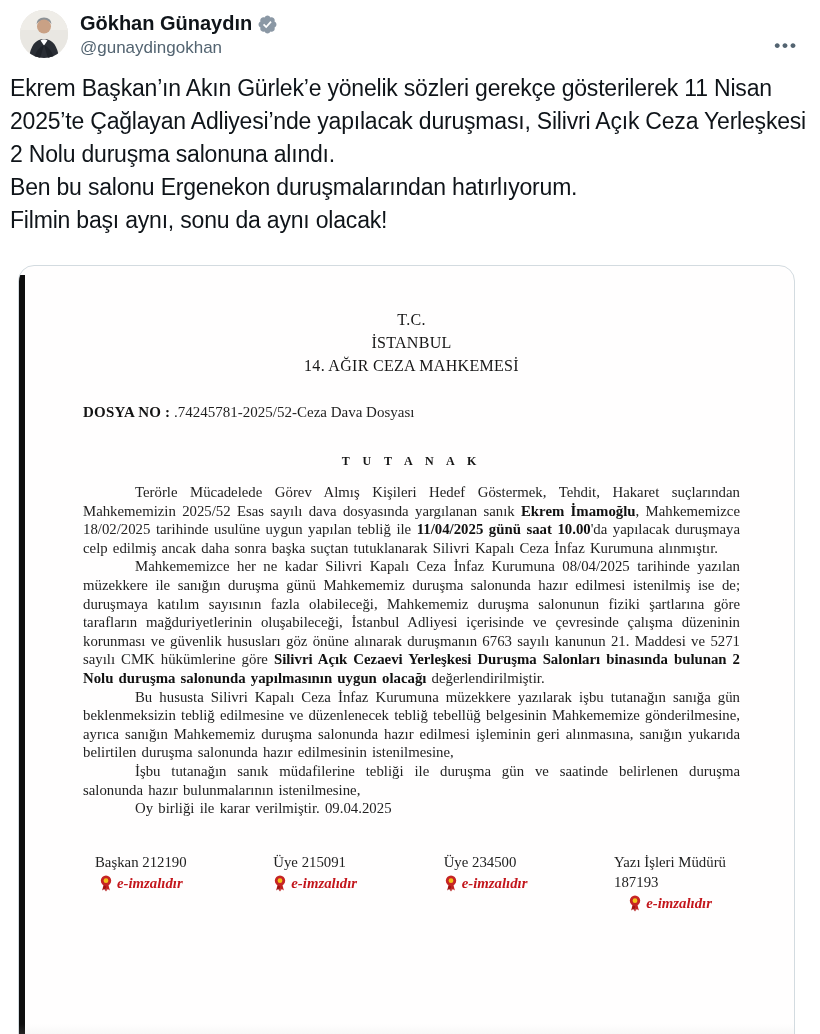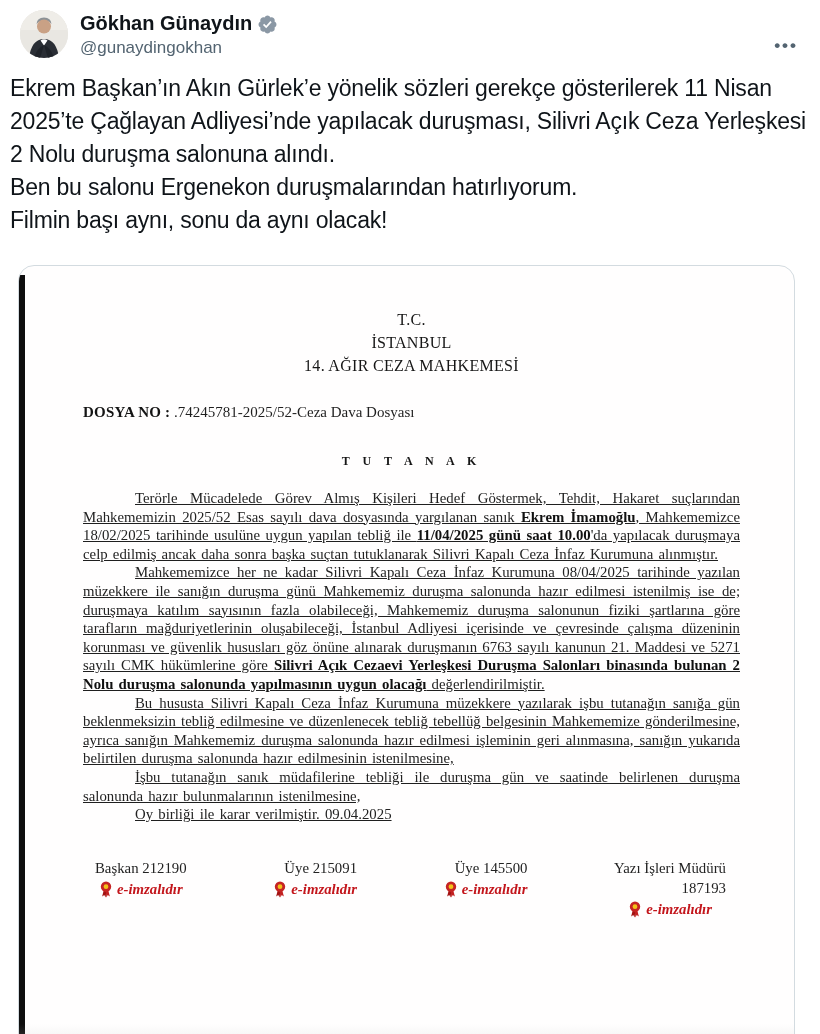--- a/index.html
+++ b/index.html
@@ -31,29 +31,29 @@
   .scan-edge{position:absolute;left:0;top:9px;bottom:0;width:6px;background:#0e0e0e;}
   .scan-shade{position:absolute;left:0;right:0;bottom:0;height:42px;
     background:linear-gradient(180deg,rgba(210,210,210,0) 0%,rgba(198,198,198,0.5) 100%);}
   .doc-inner{
     padding:42px 54px 0 64px;font-family:"Liberation Serif",serif;color:#1f1f1f;
   }
   .court-heading{text-align:center;font-weight:normal;font-size:16px;line-height:23px;letter-spacing:0.3px;color:#161616;}
   .dosya-line{margin-top:27px;font-size:15px;}
   .dosya-label{font-weight:bold;letter-spacing:0.2px;color:#141414;}
   .doc-title{margin-top:33px;text-align:center;font-weight:bold;font-size:12px;letter-spacing:5px;color:#161616;}
-  .doc-paragraphs{margin-top:20px;text-decoration:underline;}
+  .doc-paragraphs{margin-top:14px;}
   .doc-paragraphs p{
     margin:0;font-size:14.8px;line-height:18.6px;text-align:justify;
     text-indent:52px;word-spacing:1.5px;color:#222;
   }
   .doc-paragraphs p b{color:#101010;}
   
   .signatures{margin-top:34px;display:flex;justify-content:space-between;padding:0 14px 0 12px;}
-  .sig-col{text-align:right;}
+  .sig-col{text-align:left;}
   .sig-name{font-size:14.8px;line-height:20px;white-space:pre-line;color:#222;}
   .esign{margin-top:3px;display:flex;align-items:center;justify-content:center;gap:4px;
     color:#c3161c;font-weight:bold;font-style:italic;font-size:14.8px;}
   .seal{width:14px;height:17px;flex:0 0 14px;}
 </style>
 </head>
 <body>
 
 <div class="tweet-header">
   <div class="avatar">
@@ -127,21 +127,21 @@
           <svg class="seal" viewBox="0 0 20 24">
             <path d="M7 12 L4.5 22 L7.5 20 L9.5 23.5 L10.5 13 Z" fill="#a31212"></path>
             <path d="M13 12 L15.5 22 L12.5 20 L10.5 23.5 L9.5 13 Z" fill="#c22020"></path>
             <circle cx="10" cy="8" r="7.4" fill="#c62424"></circle>
             <circle cx="10" cy="8" r="3.4" fill="#f2c21a"></circle>
           </svg>
           <span>e-imzalıdır</span>
         </div>
       </div>
       <div class="sig-col">
-        <div class="sig-name">Üye 145500</div>
+        <div class="sig-name">Üye 234500</div>
         <div class="esign">
           <svg class="seal" viewBox="0 0 20 24">
             <path d="M7 12 L4.5 22 L7.5 20 L9.5 23.5 L10.5 13 Z" fill="#a31212"></path>
             <path d="M13 12 L15.5 22 L12.5 20 L10.5 23.5 L9.5 13 Z" fill="#c22020"></path>
             <circle cx="10" cy="8" r="7.4" fill="#c62424"></circle>
             <circle cx="10" cy="8" r="3.4" fill="#f2c21a"></circle>
           </svg>
           <span>e-imzalıdır</span>
         </div>
       </div>

